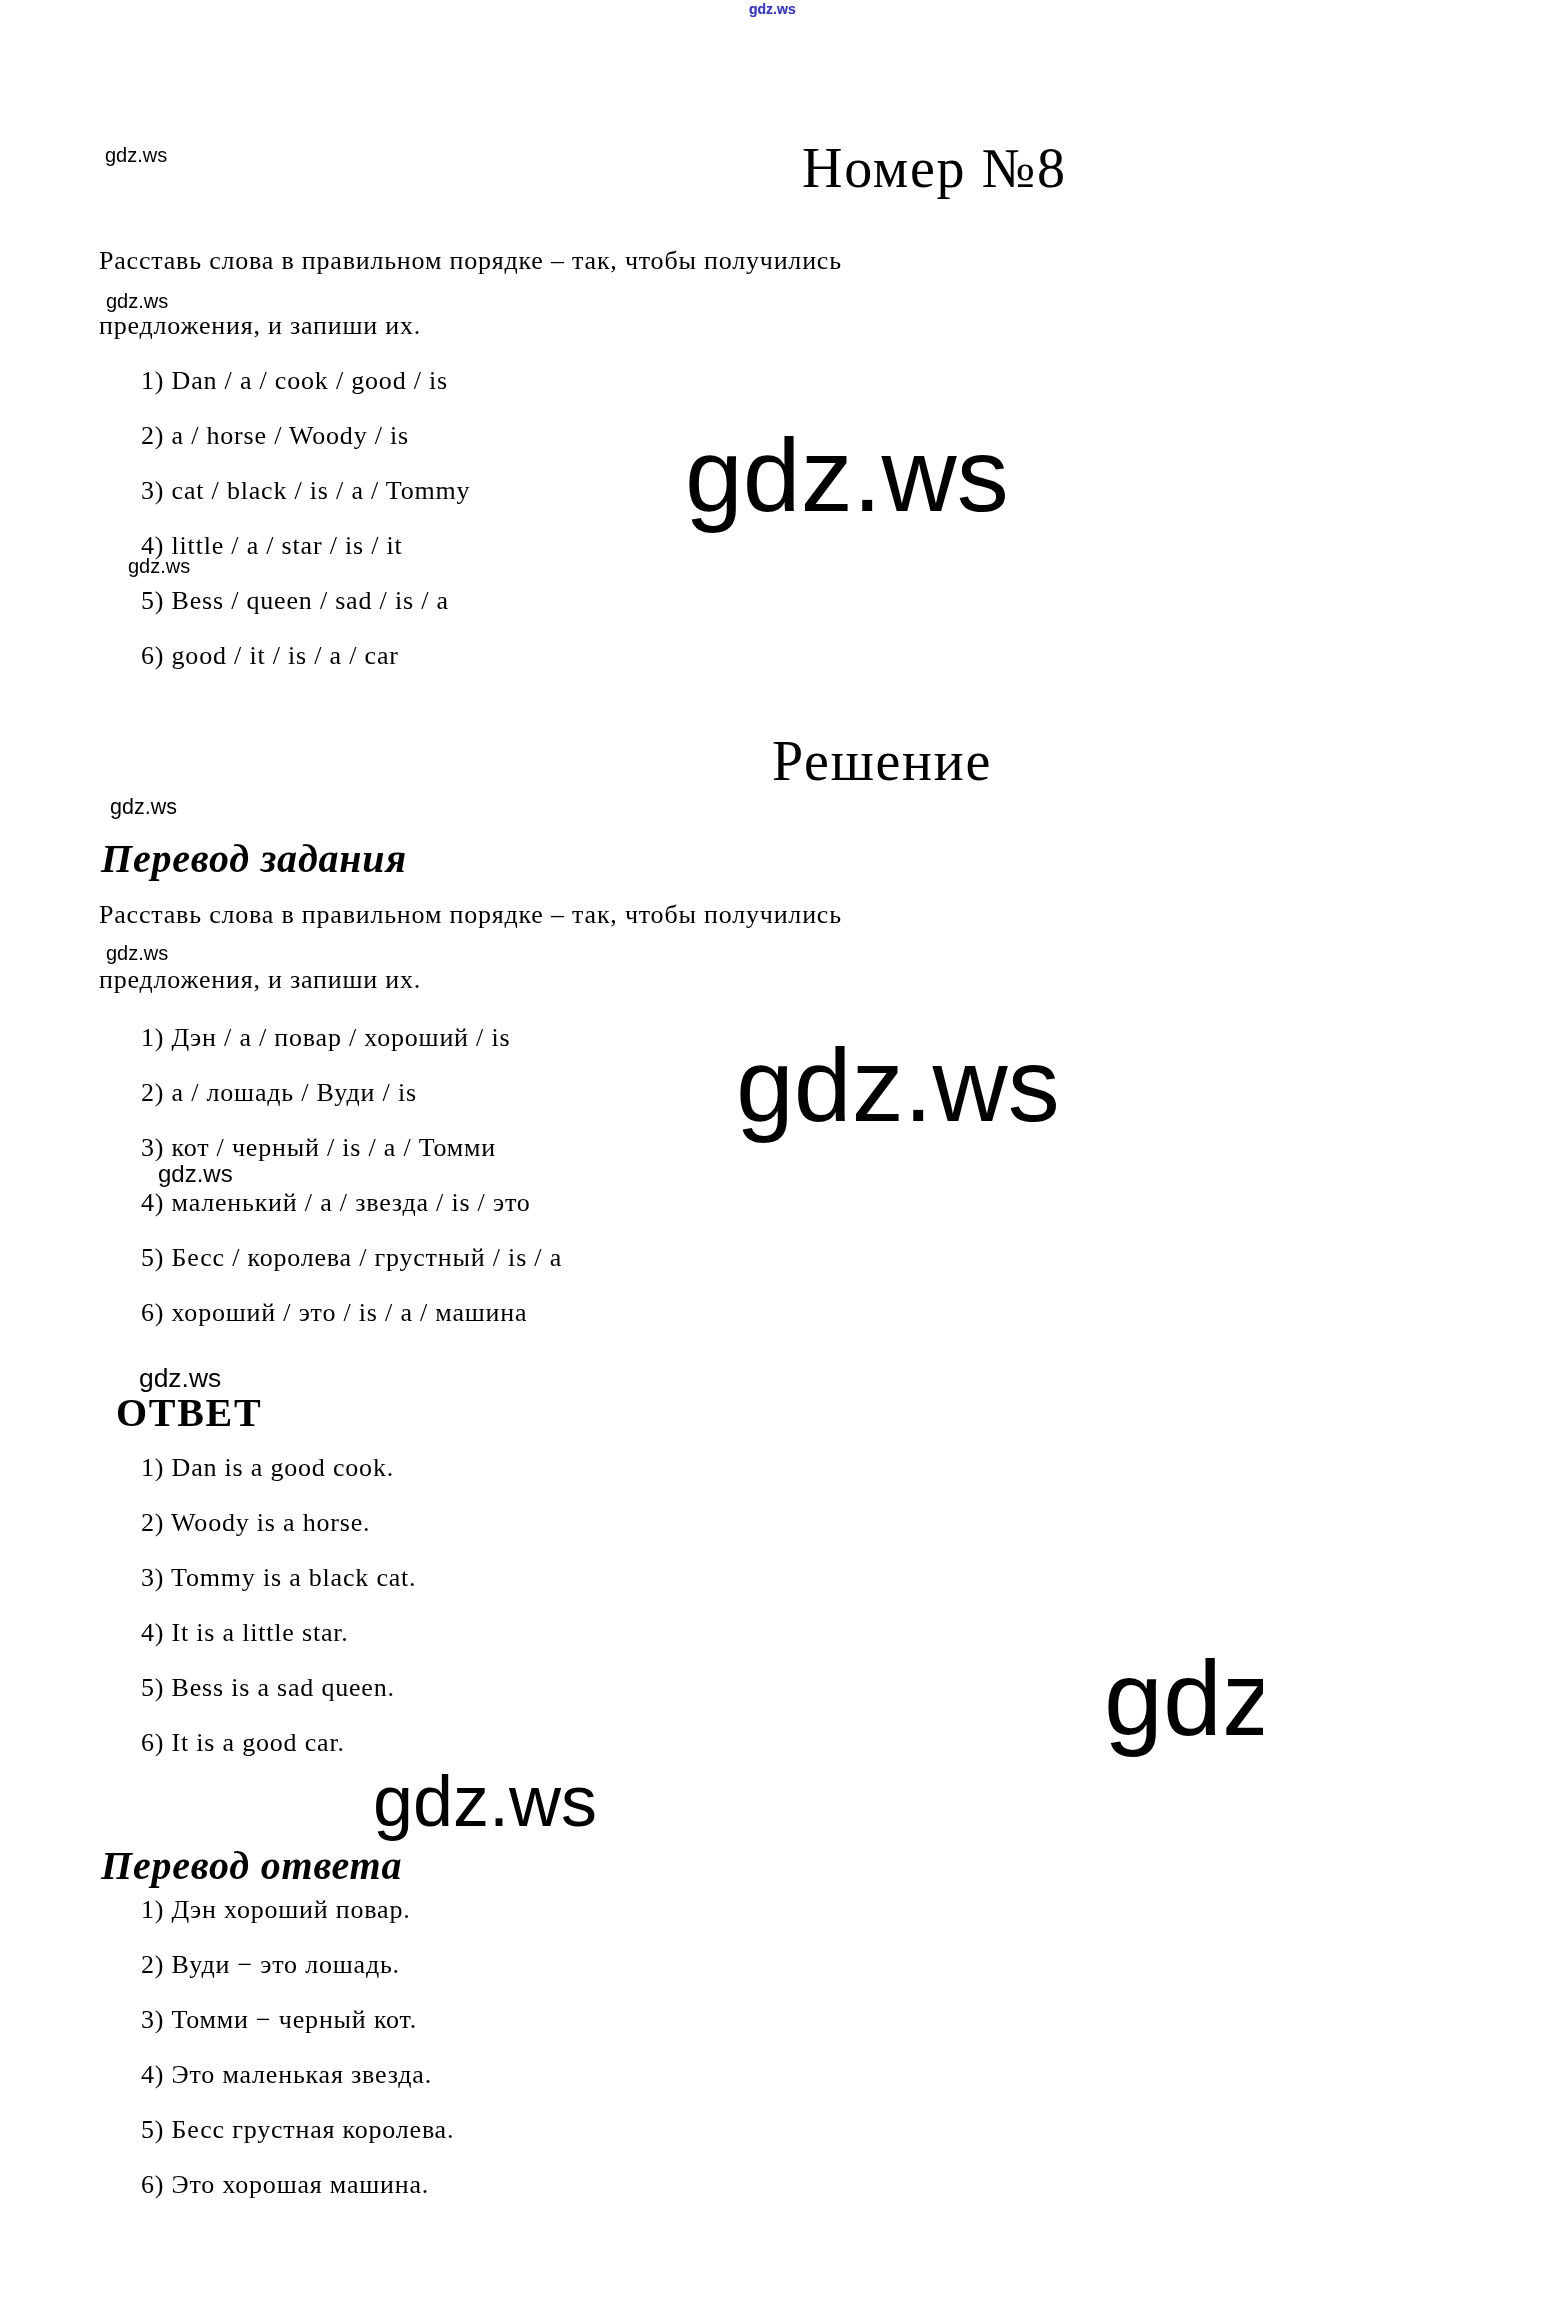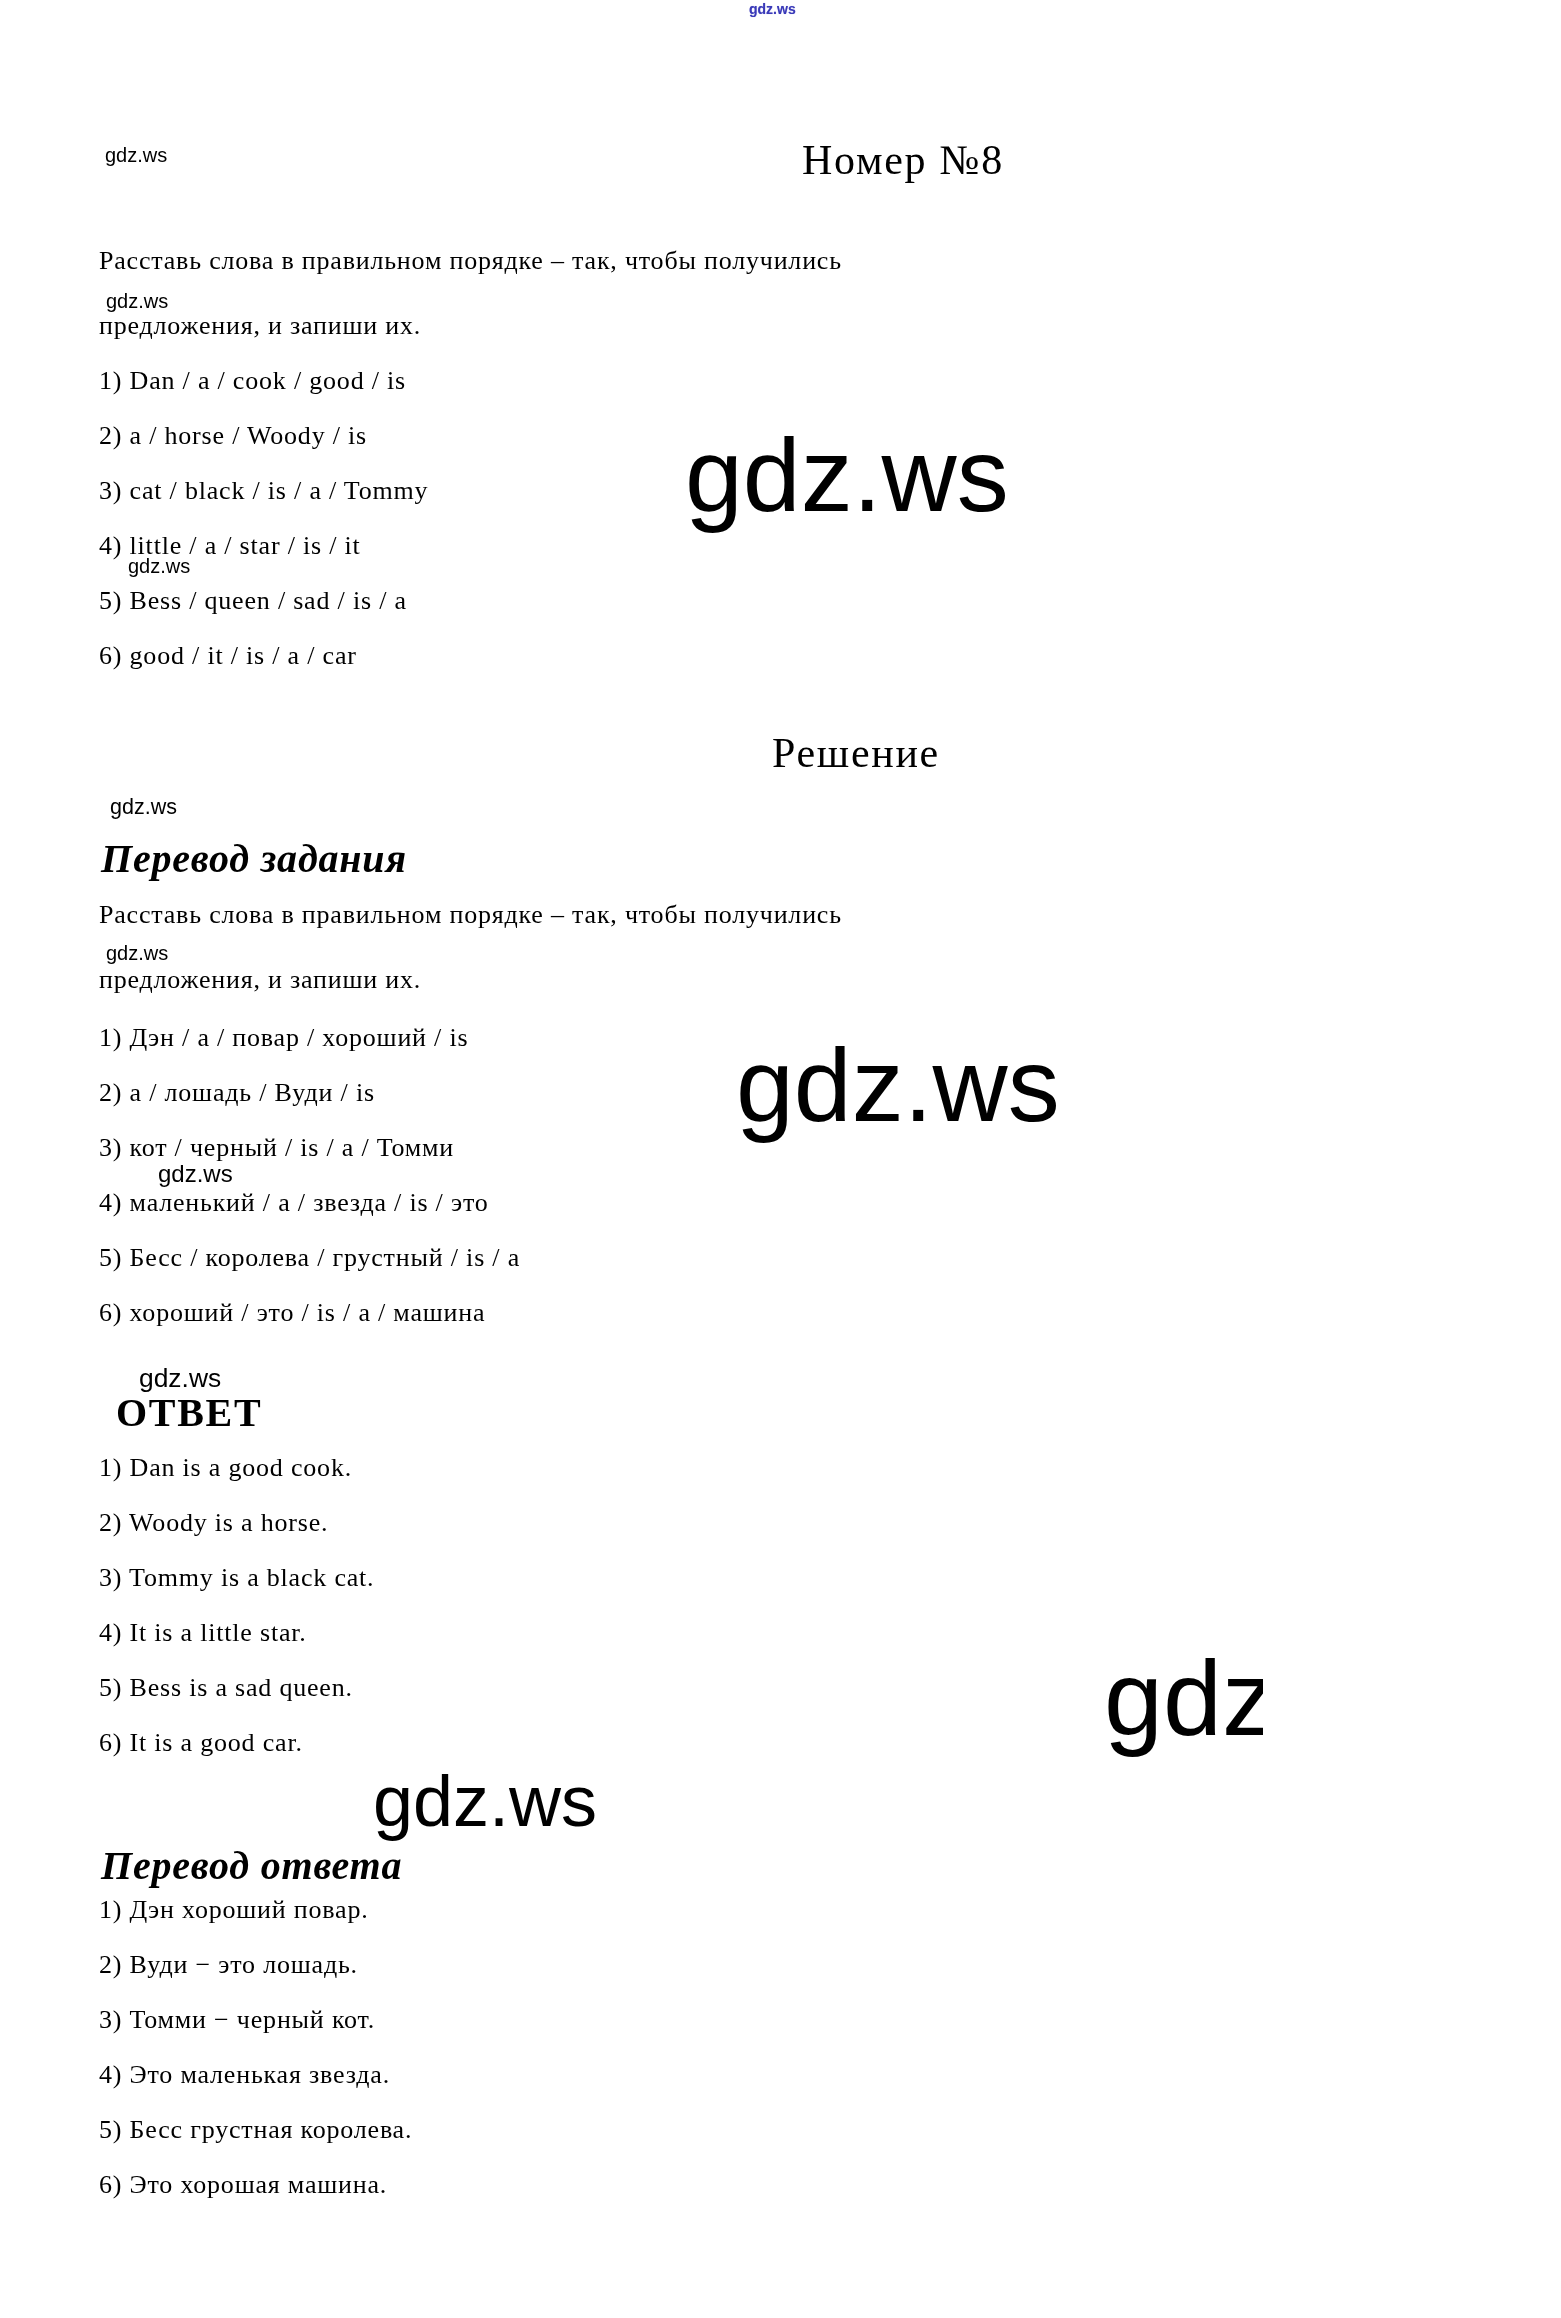--- a/index.html
+++ b/index.html
@@ -13,27 +13,27 @@
     overflow:hidden;
   }
   
   .txt{
     position:absolute;
     font-size:26px;
     letter-spacing:0.8px;
     white-space:nowrap;
     color:#000;
   }
-  .group .line{height:55px;line-height:55px;}
+  .group .line{height:55px;line-height:55px;margin-left:42px;}
   .intro .line{height:65px;line-height:65px;}
 
   .task-intro{left:99px;top:228px;}
   .task-items{left:99px;top:353px;}
 
-  .heading-center{position:absolute;font-size:42px;letter-spacing:1.7px;white-space:nowrap;}
+  .heading-center{position:absolute;font-size:56px;letter-spacing:1.7px;white-space:nowrap;}
   .title{left:802px;top:136px;}
   .solution-heading{left:772px;top:729px;}
 
   .subheading{
     position:absolute;
     font-size:40px;
     font-weight:bold;
     font-style:italic;
     letter-spacing:0.8px;
     white-space:nowrap;

